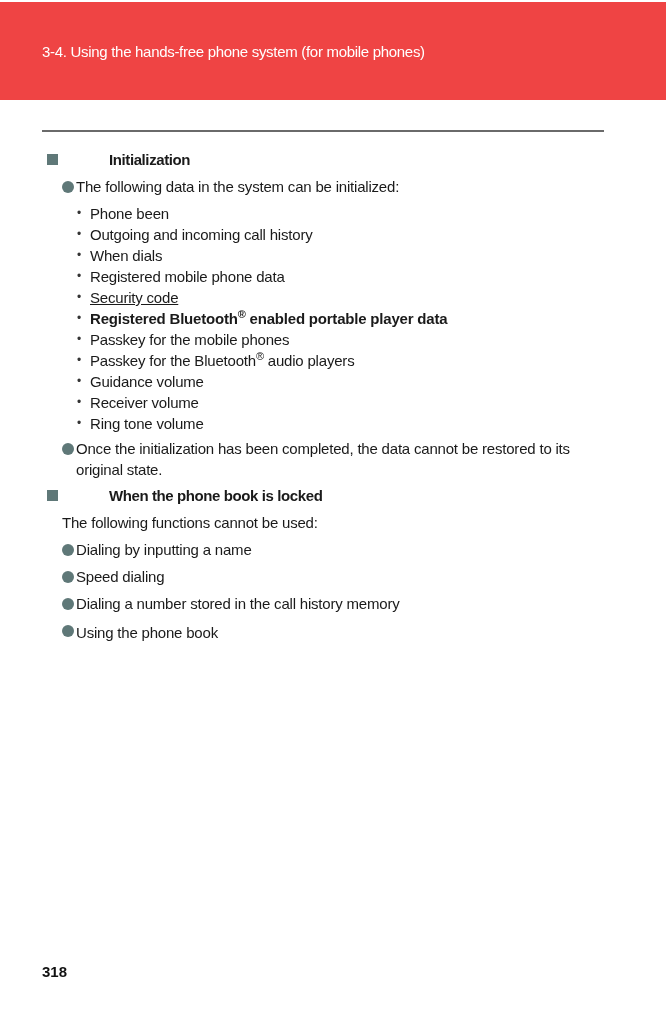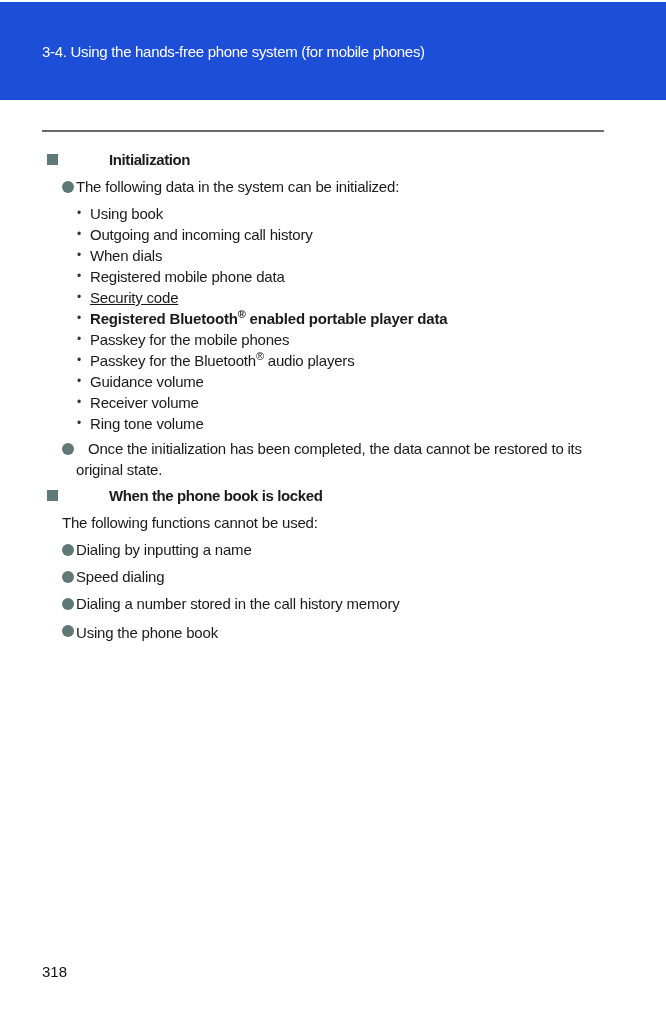--- a/index.html
+++ b/index.html
@@ -2,21 +2,21 @@
 <html><head>
 <meta charset="utf-8">
 <style>
   html, body { margin: 0; padding: 0; }
   body {
     width: 666px; height: 1030px; background: #ffffff; position: relative; overflow: hidden;
     font-family: "Liberation Sans", "DejaVu Sans", sans-serif; color: #1a1a1a;
   }
   .header {
     position: absolute; left: 0; top: 2px; width: 666px; height: 98px;
-    background: #1d4ed8;
+    background: #ef4444;
   }
   .header-title {
     position: absolute; left: 42px; top: 41px; color: #ffffff;
     font-size: 15px; letter-spacing: -0.3px; white-space: nowrap;
   }
   .rule {
     position: absolute; left: 42px; top: 130px; width: 562px; height: 2px;
     background: #6a6a6a;
   }
   .line {
@@ -28,39 +28,39 @@
   }
   .circ {
     position: absolute; width: 12px; height: 12px; border-radius: 50%; background: #5f7878;
   }
   .dot {
     position: absolute; font-size: 12px; color: #333;
   }
   .heading { font-weight: bold; letter-spacing: -0.4px; margin-left: 48px; }
   sup.reg { font-size: 11px; vertical-align: 6px; line-height: 0; }
   .page-num {
-    position: absolute; left: 42px; top: 963px; font-size: 15px; color: #111;
+    position: absolute; left: 42px; top: 963px; font-size: 15px; color: #111; font-weight: bold;
   }
 </style>
 </head>
 <body>
 
 <div class="header">
   <div class="header-title">3-4. Using the hands-free phone system (for mobile phones)</div>
 </div>
 <div class="rule"></div>
 
 <div class="sq" style="left:47px; top:154px;"></div>
 <div class="line heading" style="left:61px; top:151px;">Initialization</div>
 
 <div class="circ" style="left:62px; top:181px;"></div>
 <div class="line" style="left:76px; top:178px;">The following data in the system can be initialized:</div>
 
 <div class="dot" style="left:77px; top:206px;">•</div>
-<div class="line" style="left:90px; top:205px;">Using book</div>
+<div class="line" style="left:90px; top:205px;">Phone been</div>
 
 <div class="dot" style="left:77px; top:227px;">•</div>
 <div class="line" style="left:90px; top:226px;">Outgoing and incoming call history</div>
 
 <div class="dot" style="left:77px; top:248px;">•</div>
 <div class="line" style="left:90px; top:247px;">When dials</div>
 
 <div class="dot" style="left:77px; top:269px;">•</div>
 <div class="line" style="left:90px; top:268px;">Registered mobile phone data</div>
 
@@ -79,21 +79,21 @@
 <div class="dot" style="left:77px; top:374px;">•</div>
 <div class="line" style="left:90px; top:373px;">Guidance volume</div>
 
 <div class="dot" style="left:77px; top:395px;">•</div>
 <div class="line" style="left:90px; top:394px;">Receiver volume</div>
 
 <div class="dot" style="left:77px; top:416px;">•</div>
 <div class="line" style="left:90px; top:415px;">Ring tone volume</div>
 
 <div class="circ" style="left:62px; top:443px;"></div>
-<div class="line" style="left:76px; top:440px;margin-left:12px;">Once the initialization has been completed, the data cannot be restored to its</div>
+<div class="line" style="left:76px; top:440px;">Once the initialization has been completed, the data cannot be restored to its</div>
 <div class="line" style="left:76px; top:461px;">original state.</div>
 
 <div class="sq" style="left:47px; top:490px;"></div>
 <div class="line heading" style="left:61px; top:487px;">When the phone book is locked</div>
 
 <div class="line" style="left:62px; top:514px;">The following functions cannot be used:</div>
 
 <div class="circ" style="left:62px; top:544px;"></div>
 <div class="line" style="left:76px; top:541px;">Dialing by inputting a name</div>
 

